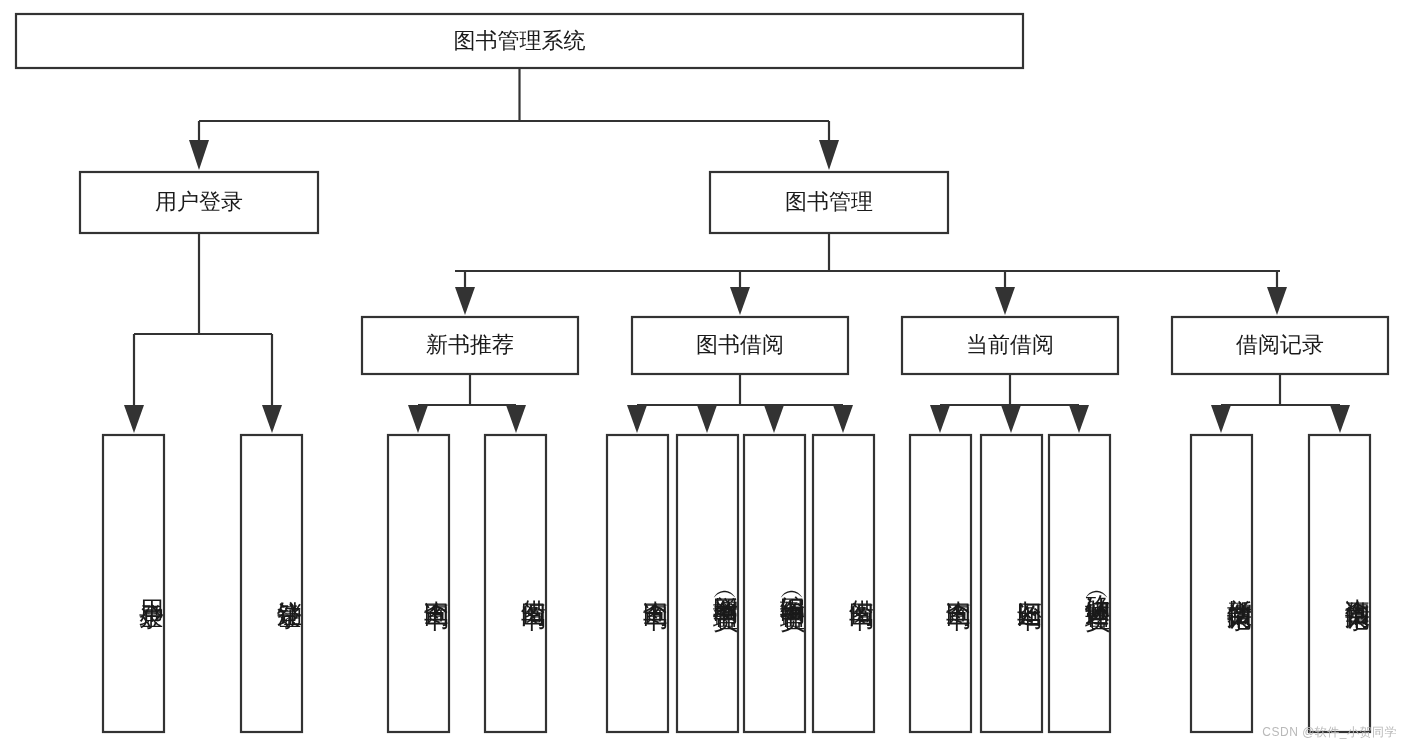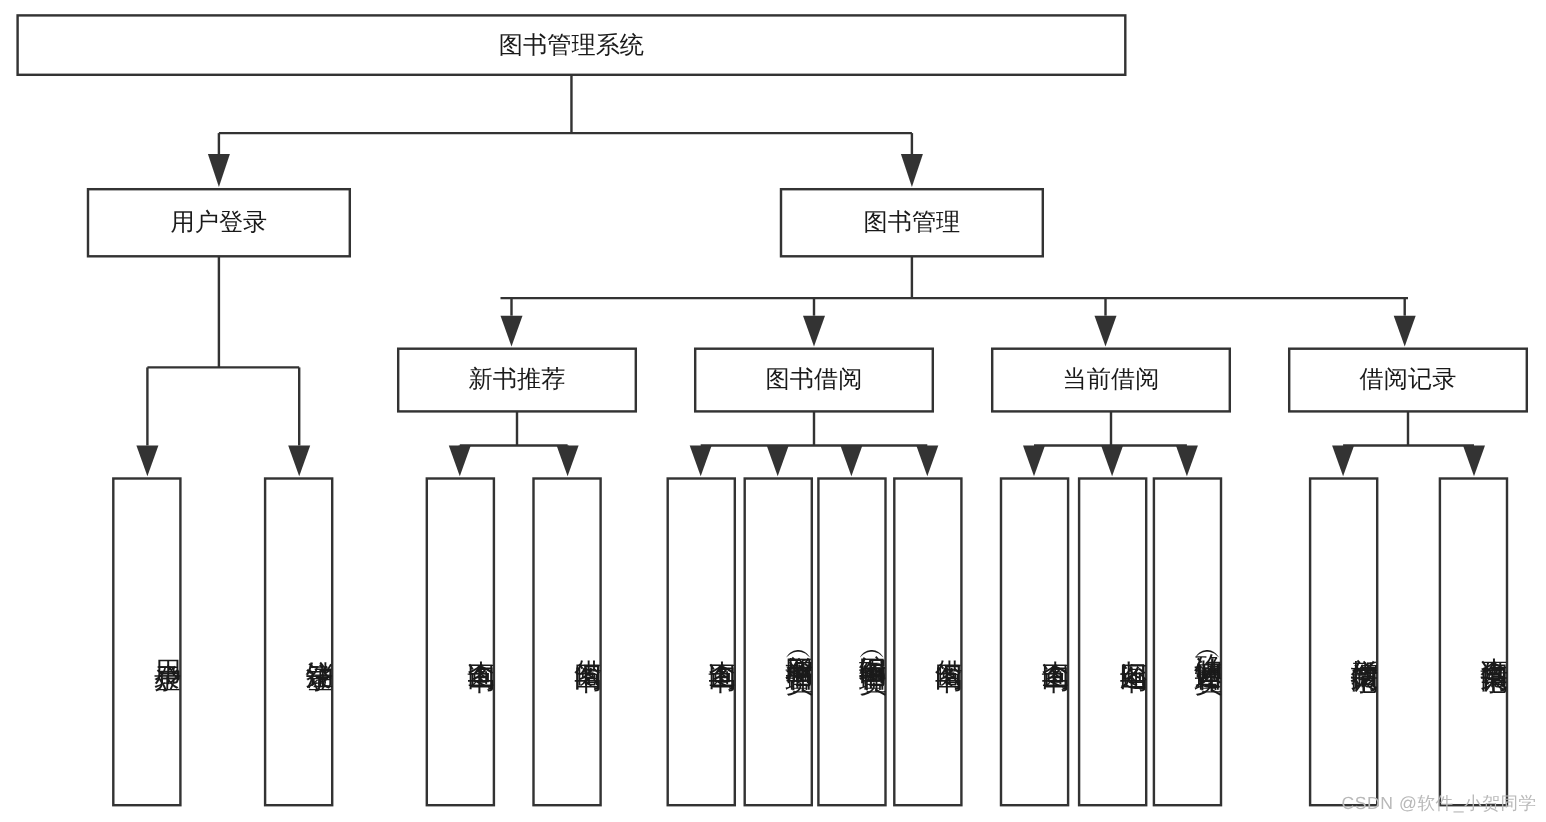--- a/index.html
+++ b/index.html
@@ -47,21 +47,21 @@
     font-family: "Liberation Sans", "DejaVu Sans", sans-serif;
     font-size: 22px;
     text-anchor: middle;
     dominant-baseline: middle;
   }
   .watermark-text {
     position: absolute;
     right: 8px;
     bottom: 6px;
     font-family: "Liberation Sans", "DejaVu Sans", sans-serif;
-    font-size: 16px;
+    font-size: 12px;
     color: #b9b9b9;
     white-space: nowrap;
     letter-spacing: 0.5px;
     pointer-events: none;
   }
   .vlabel {
     position: absolute;
     display: flex;
     align-items: flex-start;
     justify-content: center;

